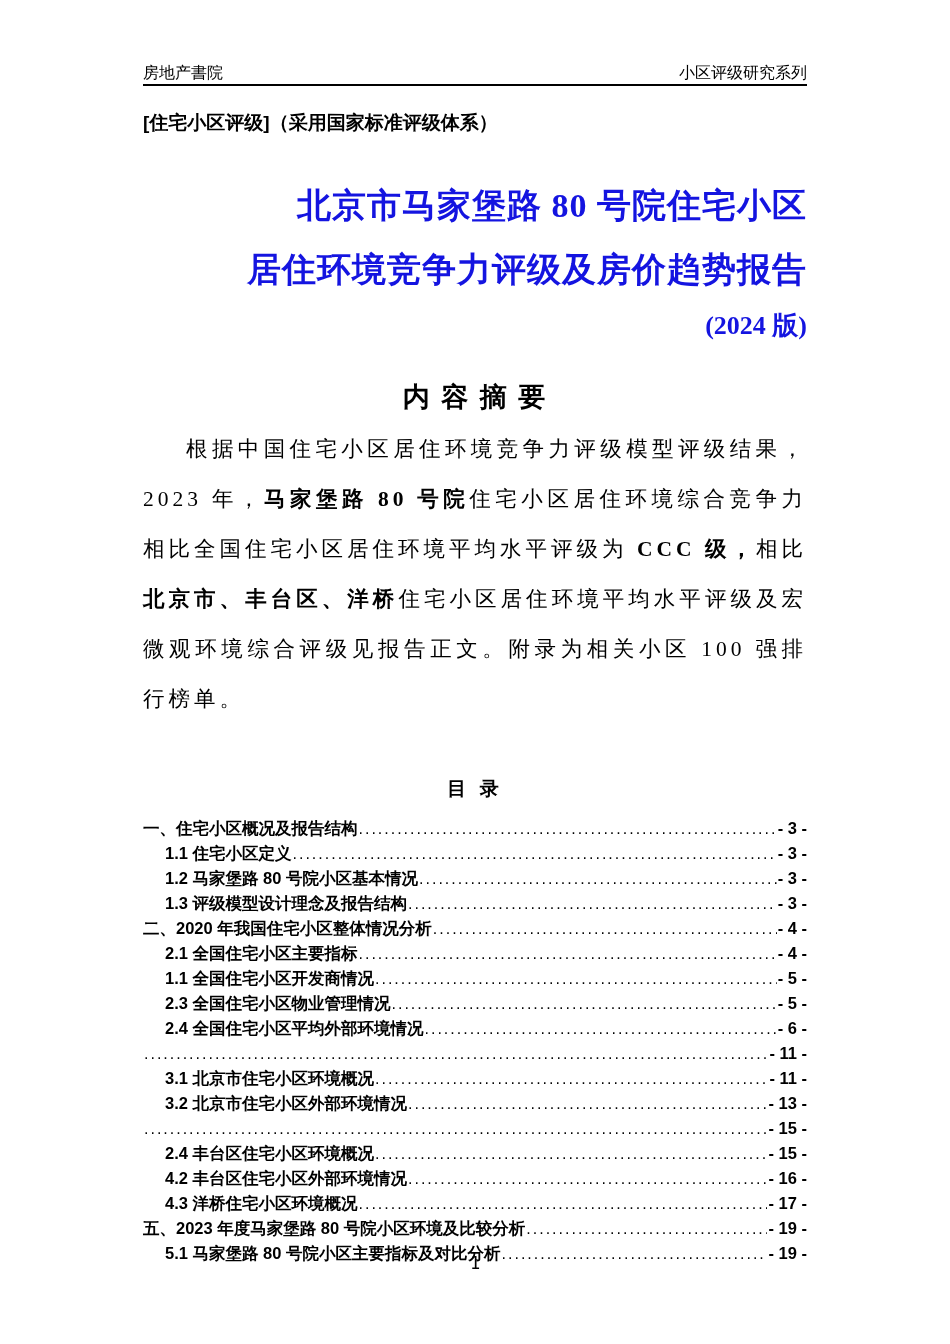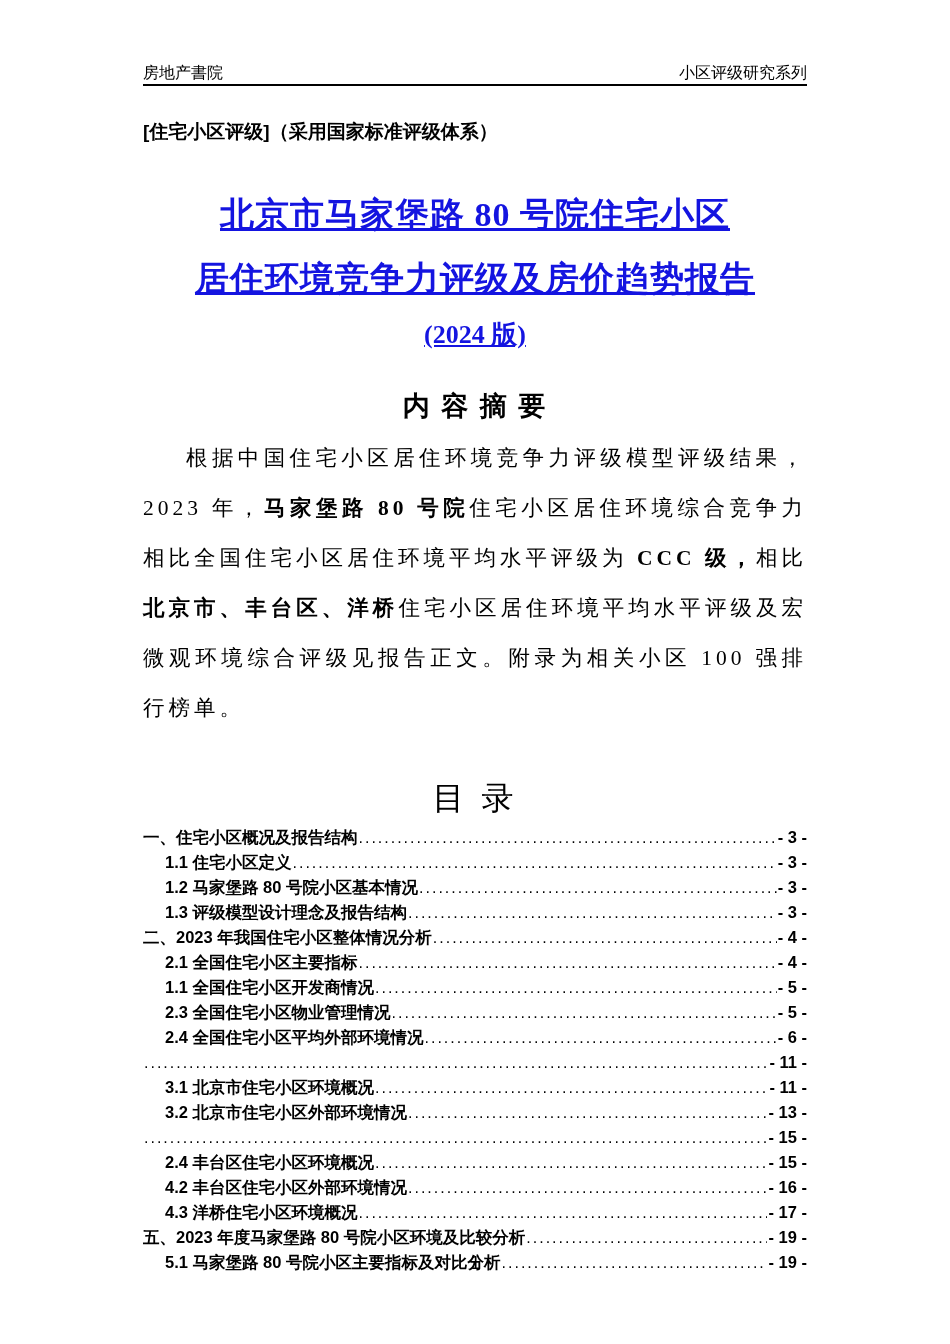--- a/index.html
+++ b/index.html
@@ -20,32 +20,31 @@
     justify-content: space-between;
     align-items: flex-end;
     border-bottom: 2.5px solid #000000;
     padding-bottom: 0;
     font-family: Liberation Mono, monospace;
     font-size: 16px;
     line-height: 20px;
   }
   
   .subtitle {
-    margin-top: 33px;
+    margin-top: 24px;
     font-family: "Liberation Sans", "DejaVu Sans", sans-serif;
     font-weight: bold;
     font-size: 19px;
     line-height: 26px;
   }
   
   .title-block {
     margin-top: 38px;
-    text-align: center;
-    font-weight: bold;
-    text-decoration: underline;
+    text-align: right;
+    font-weight: bold;
   }
   .title-line {
     font-size: 34px;
     line-height: 64px;
     letter-spacing: 1px;
   }
   .title-edition {
     font-size: 26px;
     line-height: 48px;
   }
@@ -68,22 +67,22 @@
     text-align-last: left;
     letter-spacing: 4px;
     text-indent: 2em;
   }
   .abstract-body .b { font-weight: bold; }
   
   .toc-heading {
     margin: 46px 0 8px 0;
     text-align: center;
     font-family: "Liberation Sans", "DejaVu Sans", sans-serif;
-    font-weight: normal;
-    font-size: 32px;
+    font-weight: bold;
+    font-size: 19px;
     line-height: 38px;
     letter-spacing: 4px;
   }
   .toc {
     margin-top: 8px;
     font-family: "Liberation Sans", "DejaVu Sans", sans-serif;
     font-size: 16.5px;
     line-height: 25px;
     font-weight: 600;
   }
@@ -157,21 +156,21 @@
         <span class="toc-label">1.2 马家堡路 80 号院小区基本情况</span>
         <span class="toc-fill"></span>
         <span class="toc-page">- 3 -</span>
       </div>
       <div class="toc-row level-2">
         <span class="toc-label">1.3 评级模型设计理念及报告结构</span>
         <span class="toc-fill"></span>
         <span class="toc-page">- 3 -</span>
       </div>
       <div class="toc-row level-1">
-        <span class="toc-label">二、2023 年我国住宅小区整体情况分析</span>
+        <span class="toc-label">二、2020 年我国住宅小区整体情况分析</span>
         <span class="toc-fill"></span>
         <span class="toc-page">- 4 -</span>
       </div>
       <div class="toc-row level-2">
         <span class="toc-label">2.1 全国住宅小区主要指标</span>
         <span class="toc-fill"></span>
         <span class="toc-page">- 4 -</span>
       </div>
       <div class="toc-row level-2">
         <span class="toc-label">1.1 全国住宅小区开发商情况</span>

